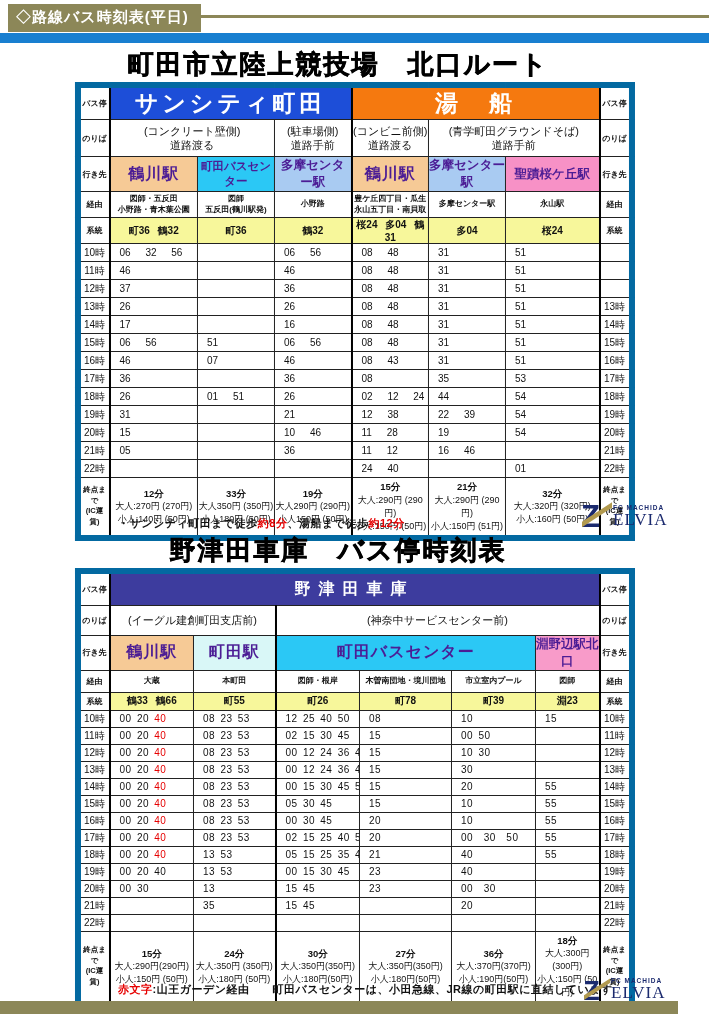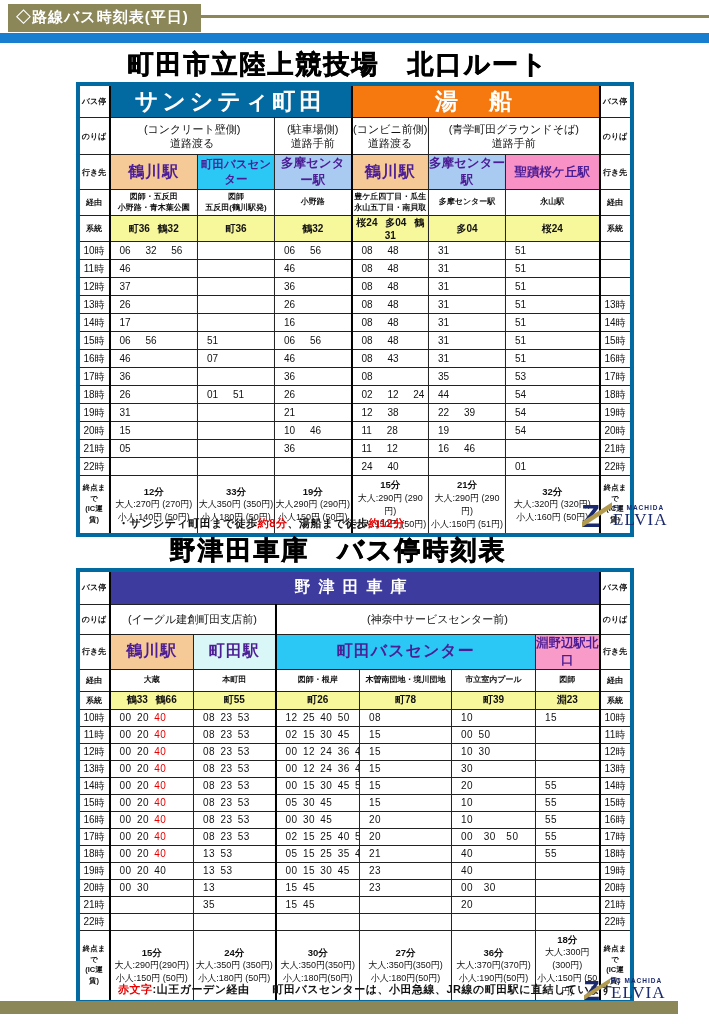--- a/index.html
+++ b/index.html
@@ -33,21 +33,21 @@
     font-weight: 900; font-size: 26px; letter-spacing: 2px; color: #000;
     -webkit-text-stroke: 0.6px #000;
   }
   .title.t1 { top: 47px; }
   .title.t2 { top: 533px; }
 
   
   table.tt {
     position: absolute; left: 50%; transform: translateX(-50%);
     width: 554px; table-layout: fixed; border-collapse: collapse;
-    border: 4px solid #0369a1; background: #fff;
+    border: 6px solid #0369a1; background: #fff;
   }
   #t1 { top: 82px; }
   #t2 { top: 568px; }
   .tt td { border: 1px solid #222; text-align: center; vertical-align: middle; overflow: hidden; }
   .tt td.tl { border-left: 2px solid #000; }
   .tt td.sideL { border-right: 2px solid #000; }
   .tt td.sideR { border-left: 2px solid #000; }
 
   td.side { font-size: 8px; font-weight: bold; background: #fff; padding: 0 1px; }
   td.stopname { font-weight: 900; font-size: 23px; letter-spacing: 4px; }
@@ -114,21 +114,21 @@
       <col style="width:77px">
       <col style="width:77px">
     <col style="width:77px">
       <col style="width:77px">
       <col style="width:94px">
       <col style="width:32px">
   </colgroup>
   <thead>
       <tr class="r-stop">
         <td class="side sideL">バス停</td>
-        <td colspan="3" class="stopname" style="background: #0369a1; color: rgb(255, 255, 255); margin-left: 32px;">サンシティ町田</td>
+        <td colspan="3" class="stopname" style="background: #1d4ed8; color: rgb(255, 255, 255); margin-left: 32px;">サンシティ町田</td>
         <td colspan="3" class="tl stopname" style="background: rgb(245, 121, 15); color: rgb(255, 255, 255);">湯　船</td>
         <td class="side sideR">バス停</td>
       </tr>
       <tr class="r-noriba">
         <td class="side sideL">のりば</td>
         <td colspan="2" class="noriba">(コンクリート壁側)
 道路渡る</td>
         <td class="noriba">(駐車場側)
 道路手前</td>
         <td class="tl noriba">(コンビニ前側)

